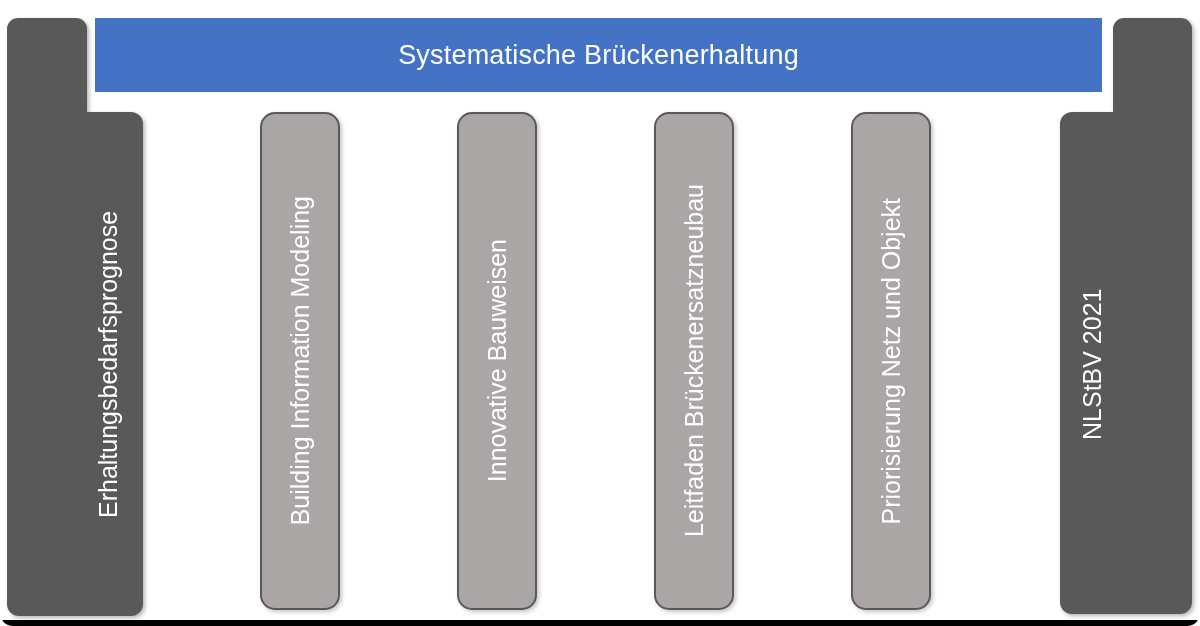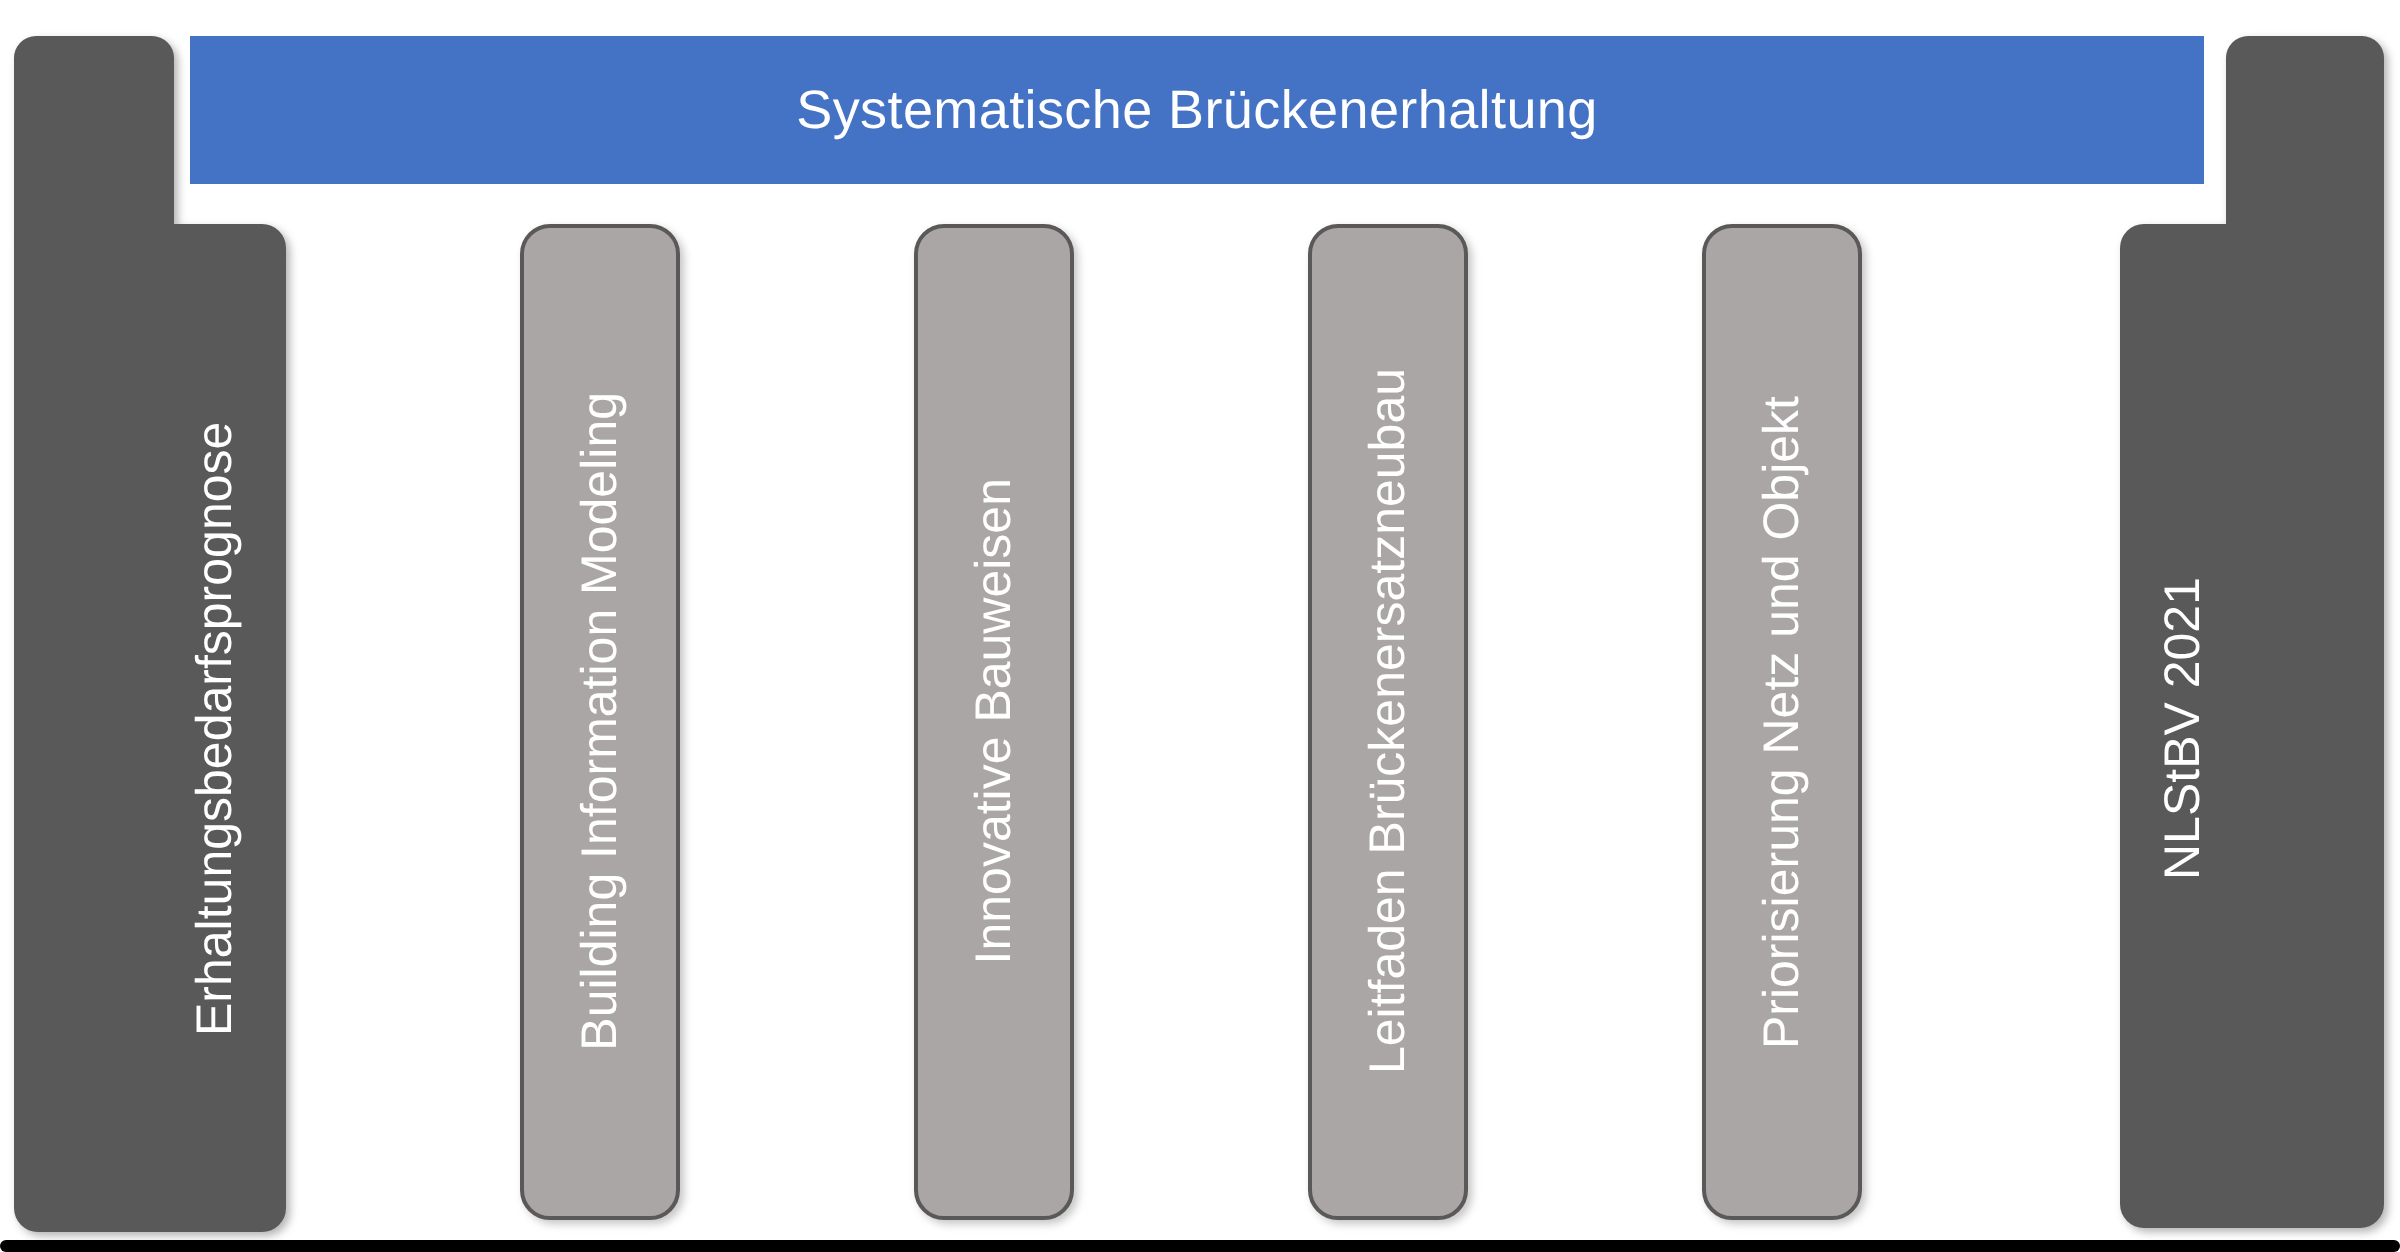--- a/index.html
+++ b/index.html
@@ -4,20 +4,21 @@
 <style>
   html, body { margin: 0; padding: 0; background: #ffffff; }
 
   .slide {
     position: relative;
     width: 1200px;
     height: 626px;
     background: #ffffff;
     overflow: hidden;
     font-family: "Liberation Sans", "DejaVu Sans", sans-serif;
+    border-radius: 13px;
   }
 
   
   .banner {
     position: absolute;
     left: 95px; top: 18px;
     width: 1007px; height: 74px;
     background: var(--banner-blue, #4472C4);
     display: flex; align-items: center; justify-content: center;
   }

